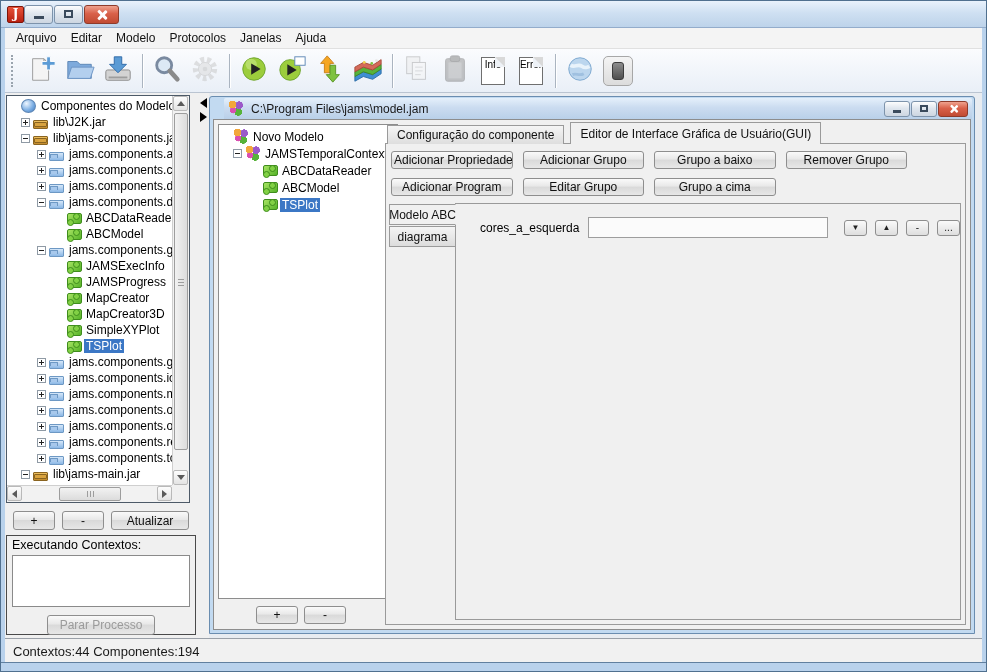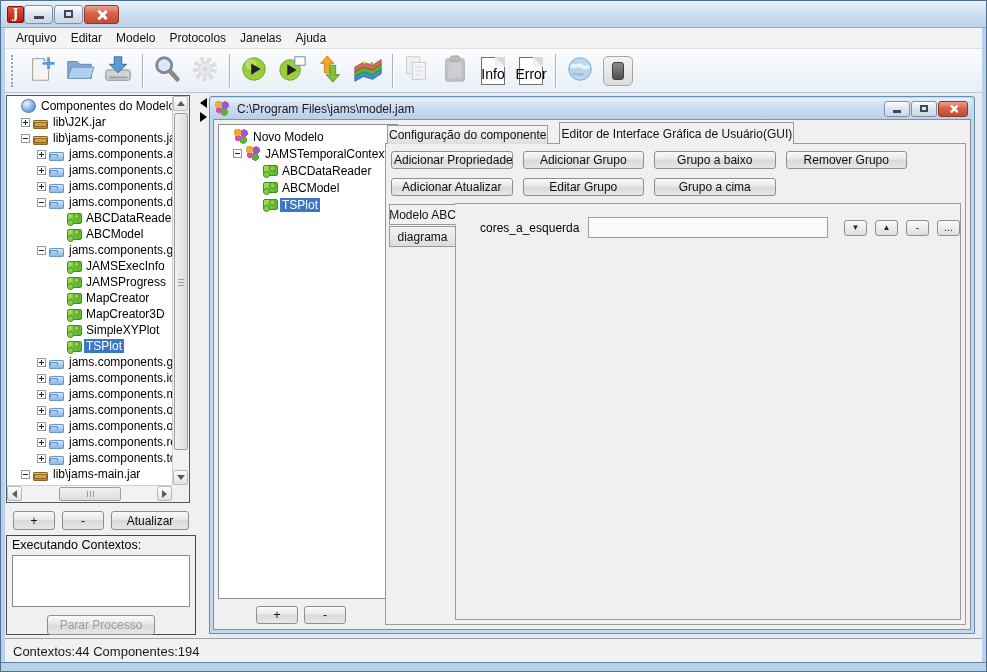--- a/index.html
+++ b/index.html
@@ -35,21 +35,21 @@
     background:linear-gradient(#fbfcfe,#e9eff7);border-bottom:1px solid #bac4d1;
     display:flex;align-items:center;padding:0 2px 0 6px;}
   .t-handle{width:6px;height:32px;border-left:2px dotted #9aa4ae;margin-right:6px;}
   .tbtn{width:38px;height:38px;display:flex;align-items:center;justify-content:center;background:transparent;border:0;padding:0;}
   .tbtn.disabled{opacity:.5;filter:grayscale(1);}
   .tsep{width:1px;height:34px;background:#aab4c0;box-shadow:1px 0 0 #fff;margin:0 5px;}
   .doc-ic{position:relative;width:24px;height:28px;background:#fff;border:1px solid #6f6f6f;
     display:flex;align-items:flex-end;justify-content:center;}
   .doc-ic::before{content:"";position:absolute;right:-1px;top:-1px;border:5px solid #d9d9d9;
     border-left-color:#eef2f7;border-bottom-color:#eef2f7;}
-  .doc-ic span{font-size:14px;color:#000;margin-bottom:2px;text-align:right;}
+  .doc-ic span{font-size:10px;color:#000;margin-bottom:14px;text-align:right;}
   .dev-ic{width:12px;height:18px;background:linear-gradient(#8d8d8d,#4e4e4e);border:1px solid #3c3c3c;border-radius:3px;}
   .dev-btn{width:30px;height:30px;border:1px solid #a7a7a7;border-radius:5px;background:linear-gradient(#f4f4f4,#dcdcdc);
     display:flex;align-items:center;justify-content:center;}
   
   .main{position:absolute;left:4px;right:4px;top:92px;height:545px;background:#f0f0f0;}
   
   .left-panel{position:absolute;left:0;top:0;width:192px;bottom:0;background:#f0f0f0;}
   .tree-scroll{position:absolute;left:1px;top:2px;width:184px;height:408px;border:1px solid #4d5a68;background:#fff;}
   .tree-view{position:absolute;left:0;top:0;right:17px;bottom:17px;overflow:hidden;padding-top:2px;}
   .trow{display:flex;align-items:center;height:16px;white-space:nowrap;}
@@ -114,41 +114,41 @@
   
   .splitter{position:absolute;left:192px;top:0;width:12px;bottom:0;background:#f0f0f0;
     display:flex;flex-direction:column;align-items:center;padding-top:5px;gap:4px;}
   .spl-arr{width:0;height:0;}
   .spl-arr.l{border-top:5px solid transparent;border-bottom:5px solid transparent;border-right:7px solid #000;}
   .spl-arr.r{border-top:5px solid transparent;border-bottom:5px solid transparent;border-left:7px solid #000;}
   
   .desktop{position:absolute;left:204px;right:0;top:0;bottom:0;background:#e8ecf1;}
   .iframe{position:absolute;left:0;top:3px;right:7px;bottom:4px;background:#c2daf1;
     border:1px solid #6a8db0;border-radius:3px 3px 0 0;}
-  .ifr-titlebar{position:absolute;left:0;right:2px;top:1px;height:21px;
+  .ifr-titlebar{position:absolute;left:14px;right:2px;top:1px;height:21px;
     background:linear-gradient(#e5f0fb,#cbdcf0 45%,#b9d0e9);border-radius:2px 2px 0 0;
     display:flex;align-items:center;padding:0 4px;}
   .ifr-title{margin-left:5px;flex:1;color:#1a1a1a;white-space:nowrap;overflow:hidden;}
   .ifr-btns{display:flex;gap:1px;}
   .ifr-btns .wbtn{width:26px;height:16px;}
   .ifr-btns .wbtn.close{width:30px;}
   .ifr-btns .g-min{width:8px;height:3px;margin-top:5px;}
   .ifr-btns .g-max{width:8px;height:7px;border-width:2px;}
   .ifr-btns .g-x{transform:scale(.8);}
   .icontent{position:absolute;left:3px;right:3px;top:22px;bottom:3px;background:#f0f0f0;border:1px solid #8d8d8d;}
   .tree2{position:absolute;left:4px;top:4px;width:180px;bottom:30px;background:#fff;border:1px solid #8d8d8d;
     overflow:hidden;padding-top:3px;}
   .tree2 .trow{height:17px;}
   .btns2{position:absolute;left:42px;bottom:5px;display:flex;gap:6px;}
   .btns2 .pbtn{width:42px;height:18px;}
   
   .right2{position:absolute;left:171px;top:2px;right:4px;bottom:4px;}
   .tabs{position:absolute;left:2px;top:0;height:22px;display:flex;align-items:flex-end;z-index:2;}
-  .tab{height:19px;padding:2px 1px 0;border:1px solid #9a9a9a;border-bottom:0;
-    background:linear-gradient(#f5f5f5,#dedede);margin-right:11px;white-space:nowrap;}
+  .tab{height:19px;padding:2px 9px 0;border:1px solid #9a9a9a;border-bottom:0;
+    background:linear-gradient(#f5f5f5,#dedede);margin-right:6px;white-space:nowrap;}
   .tab.active{height:22px;padding-top:4px;background:#f0f0f0;position:relative;z-index:3;}
   .tabpane{position:absolute;left:0;right:0;top:21px;bottom:0;border:1px solid #9a9a9a;background:#f0f0f0;}
   .btn-grid{margin:7px 5px 0;max-width:516px;display:grid;grid-template-columns:repeat(4,1fr);gap:9px 10px;}
   .btn-grid .pbtn{width:100%;height:18px;padding:0 2px;overflow:hidden;white-space:nowrap;}
   .stab{position:absolute;left:3px;width:67px;height:21px;border:1px solid #9a9a9a;
     background:linear-gradient(#f4f4f4,#dcdcdc);display:flex;align-items:center;justify-content:center;white-space:nowrap;z-index:1;}
   .stab.active{background:#f0f0f0;border-right-color:#f0f0f0;z-index:3;}
   .editor-box{position:absolute;left:69px;top:59px;right:4px;bottom:4px;border:1px solid #9a9a9a;background:#f0f0f0;z-index:2;}
   .prop-row{display:flex;align-items:center;margin:13px 0 0 24px;}
   .prop-label{color:#000;}
@@ -538,21 +538,21 @@
             <div class="tabs">
               <span class="tab">Configuração do componente</span>
               <span class="tab active">Editor de Interface Gráfica de Usuário(GUI)</span>
             </div>
             <div class="tabpane">
               <div class="btn-grid">
                 <button class="pbtn">Adicionar Propriedade</button>
                 <button class="pbtn">Adicionar Grupo</button>
                 <button class="pbtn">Grupo a baixo</button>
                 <button class="pbtn">Remover Grupo</button>
-                <button class="pbtn">Adicionar Atualizar</button>
+                <button class="pbtn">Adicionar Program</button>
                 <button class="pbtn">Editar Grupo</button>
                 <button class="pbtn">Grupo a cima</button>
                 <span></span>
               </div>
 
               <span class="stab active" style="top:60px;">Modelo ABC</span>
               <span class="stab" style="top:82px;">diagrama</span>
 
               <div class="editor-box">
                 <div class="prop-row">

